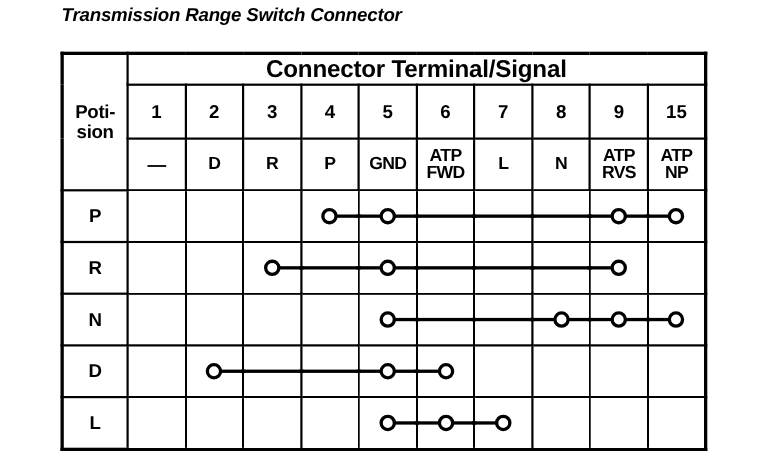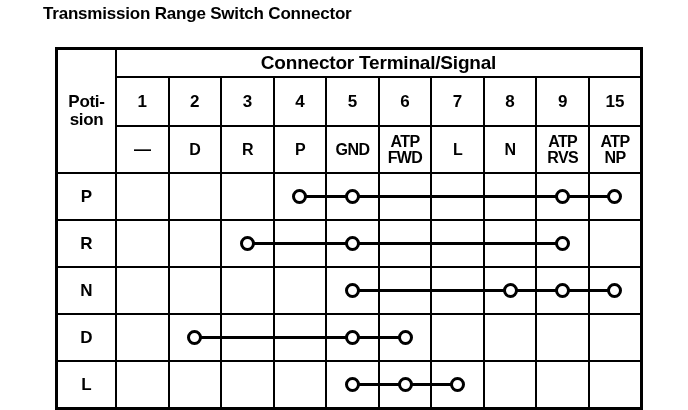--- a/index.html
+++ b/index.html
@@ -11,26 +11,27 @@
     width: 688px;
     height: 410px;
     overflow: hidden;
     font-family: "Liberation Sans", sans-serif;
     color: #000000;
     position: relative;
   }
 
   #page-title {
     position: absolute;
-    left: 43px;
+    left: 56px;
     top: 4px;
     font-size: 17px;
     font-weight: bold;
     letter-spacing: -0.2px;
     white-space: nowrap;
+    font-style: italic;
   }
 
   #table-wrap {
     position: absolute;
     left: 55px;
     top: 47px;
     width: 588px;
     height: 346px;
   }
 
@@ -56,21 +57,21 @@
   
   table.connector-table {
     border: 3px solid #000;
   }
 
   .col-pos { width: 57px; }
   .col-term { width: 53px; }
 
   .hdr-span {
     height: 26px;
-    font-size: 19px;
+    font-size: 22px;
     letter-spacing: -0.2px;
   }
 
   .pos-cell {
     font-size: 17px;
     line-height: 1.05;
     letter-spacing: -0.3px;
   }
 
   .num-cell {

